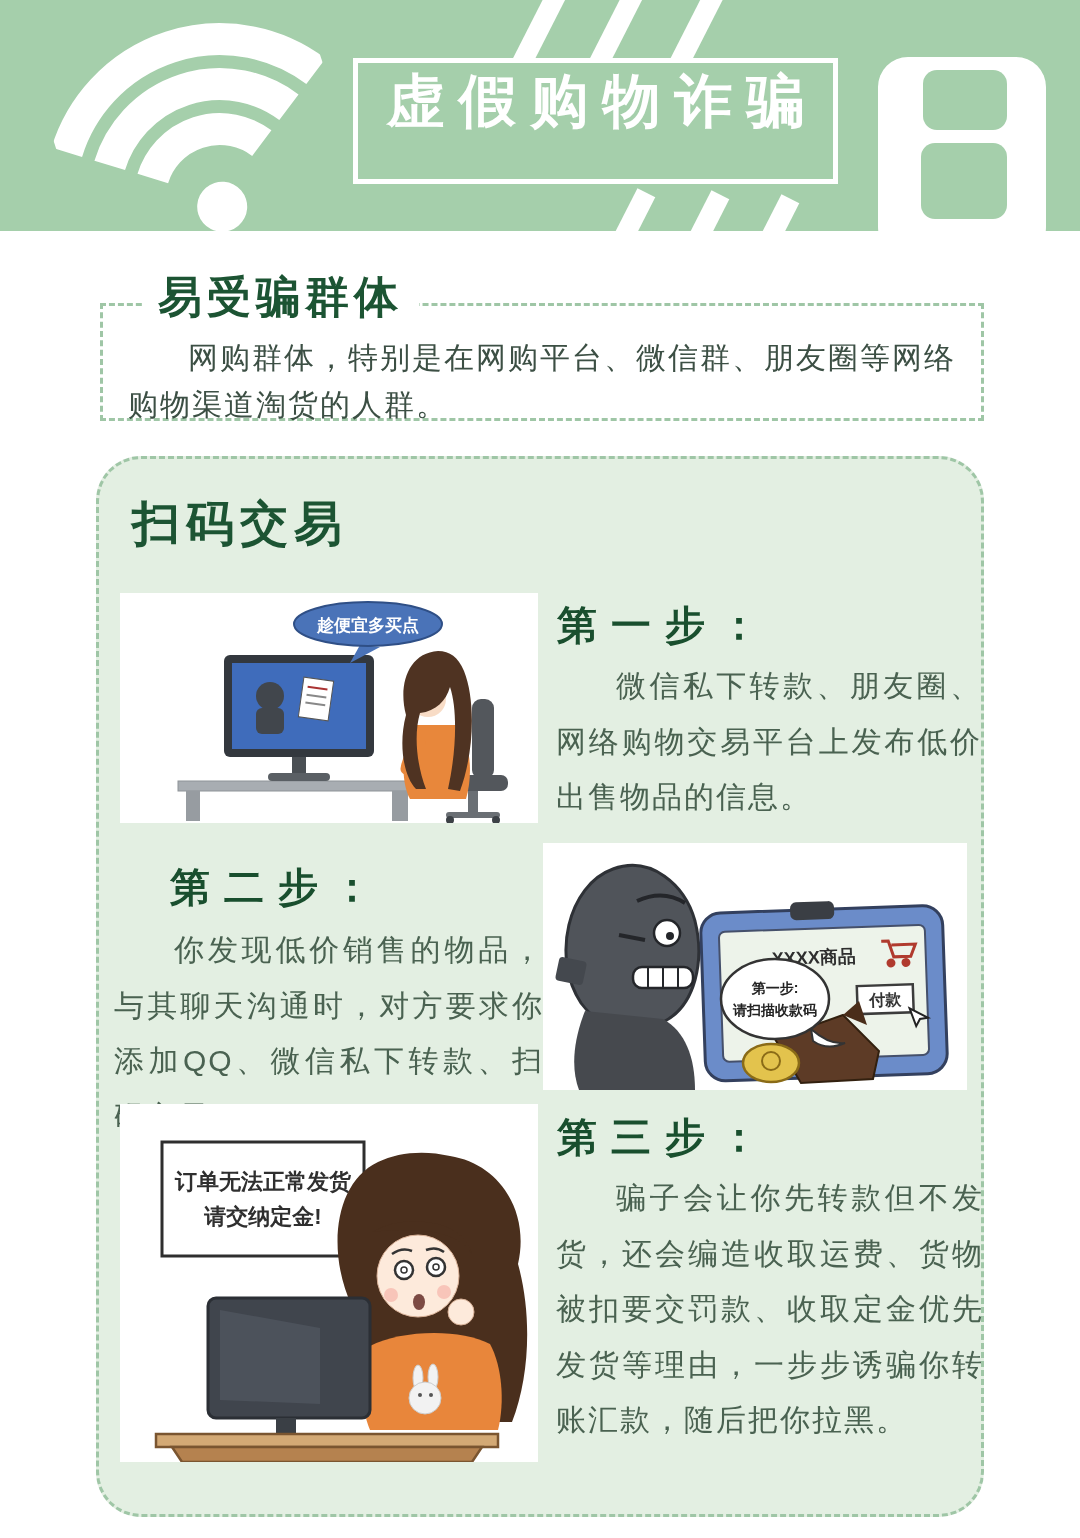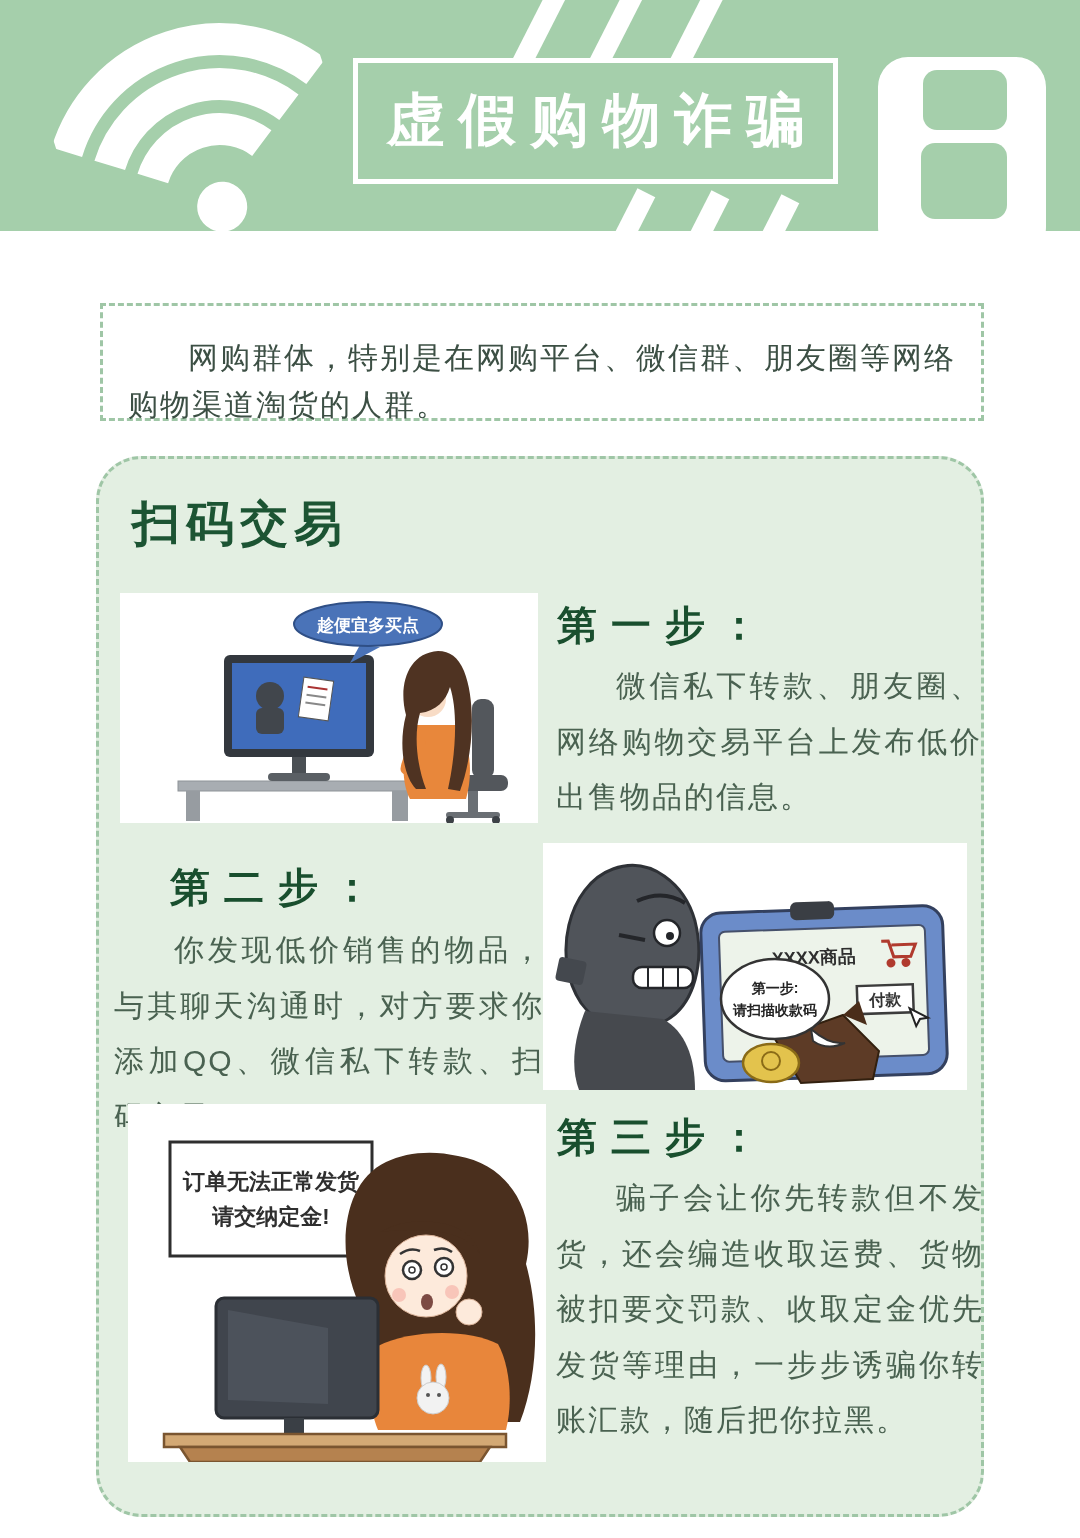--- a/index.html
+++ b/index.html
@@ -10,21 +10,21 @@
   .banner{position:absolute;left:0;top:0;width:1080px;height:231px;background:#a5cfab;overflow:hidden;}
   .slash{position:absolute;width:20px;height:125px;background:#ffffff;transform:rotate(27deg);z-index:1;}
   .slash.t1{left:540px;top:-55px;}
   .slash.t2{left:617px;top:-55px;}
   .slash.t3{left:694px;top:-48px;}
   .slash.b1{left:608px;top:186px;}
   .slash.b2{left:682px;top:188px;}
   .slash.b3{left:752px;top:192px;}
   .wifi{position:absolute;left:55px;top:3px;width:280px;height:240px;transform:rotate(-18deg);z-index:1;}
   .title-box{position:absolute;left:353px;top:58px;width:485px;height:126px;background:#a5cfab;
-             border:5px solid #ffffff;box-sizing:border-box;display:flex;align-items:center;
+             border:5px solid #ffffff;box-sizing:border-box;display:flex;
              justify-content:center;z-index:2;}
   .title-box span{color:#ffffff;font-size:58px;font-weight:bold;letter-spacing:14px;padding-left:14px;white-space:nowrap;}
   .eight{position:absolute;left:878px;top:57px;width:168px;height:200px;background:#ffffff;border-radius:30px;z-index:1;}
   .eight .hole{position:absolute;background:#a5cfab;border-radius:14px;}
   .eight .hole.top{left:45px;top:13px;width:84px;height:60px;}
   .eight .hole.bot{left:43px;top:86px;width:86px;height:76px;}
 
   
   .vul-box{position:absolute;left:100px;top:303px;width:884px;height:118px;
            border:3px dashed #9fc6a6;box-sizing:border-box;}
@@ -34,21 +34,21 @@
             line-height:1.58;text-indent:2em;letter-spacing:2px;}
 
   
   .methods-box{position:absolute;left:96px;top:456px;width:888px;height:1061px;background:#e3efe2;
                border:3px dashed #9fc6a6;border-radius:45px;box-sizing:border-box;}
   .methods-title{position:absolute;left:132px;top:492px;font-size:48px;font-weight:bold;color:#1c5433;
                  letter-spacing:6px;white-space:nowrap;}
   .card{position:absolute;background:#ffffff;}
   .card.c1{left:120px;top:593px;width:418px;height:230px;}
   .card.c2{left:543px;top:843px;width:424px;height:247px;}
-  .card.c3{left:120px;top:1104px;width:418px;height:358px;margin-left:8px;}
+  .card.c3{left:120px;top:1104px;width:418px;height:358px;}
   .step-label{position:absolute;font-size:40px;font-weight:bold;color:#194f2e;letter-spacing:0.35em;white-space:nowrap;}
   .step-label.s1{left:557px;top:598px;}
   .step-label.s2{left:128px;top:860px;margin-left:42px;}
   .step-label.s3{left:557px;top:1110px;}
   .step-text{position:absolute;font-size:30px;color:#4a6251;line-height:1.85;text-indent:2em;
              letter-spacing:2px;text-align:justify;}
   .step-text.s1{left:556px;top:658px;width:426px;}
   .step-text.s2{left:114px;top:922px;width:430px;}
   .step-text.s3{left:556px;top:1170px;width:428px;}
   svg{display:block;}
@@ -77,20 +77,21 @@
       <span>虚假购物诈骗</span>
     </div>
 
     <div class="eight">
       <div class="hole top"></div>
       <div class="hole bot"></div>
     </div>
   </div>
 
   <div class="vul-box"></div>
+  <div class="vul-title">易受骗群体</div>
   <div class="vul-body">网购群体，特别是在网购平台、微信群、朋友圈等网络购物渠道淘货的人群。</div>
 
   <div class="methods-box"></div>
   <div class="methods-title">扫码交易</div>
 
   <div class="card c1">
     <svg viewBox="0 0 418 230" width="418" height="230">
 
       <rect x="58" y="188" width="240" height="10" fill="#a8adb2" stroke="#8e9398"></rect>
       <rect x="66" y="198" width="14" height="30" fill="#979ca1"></rect>

